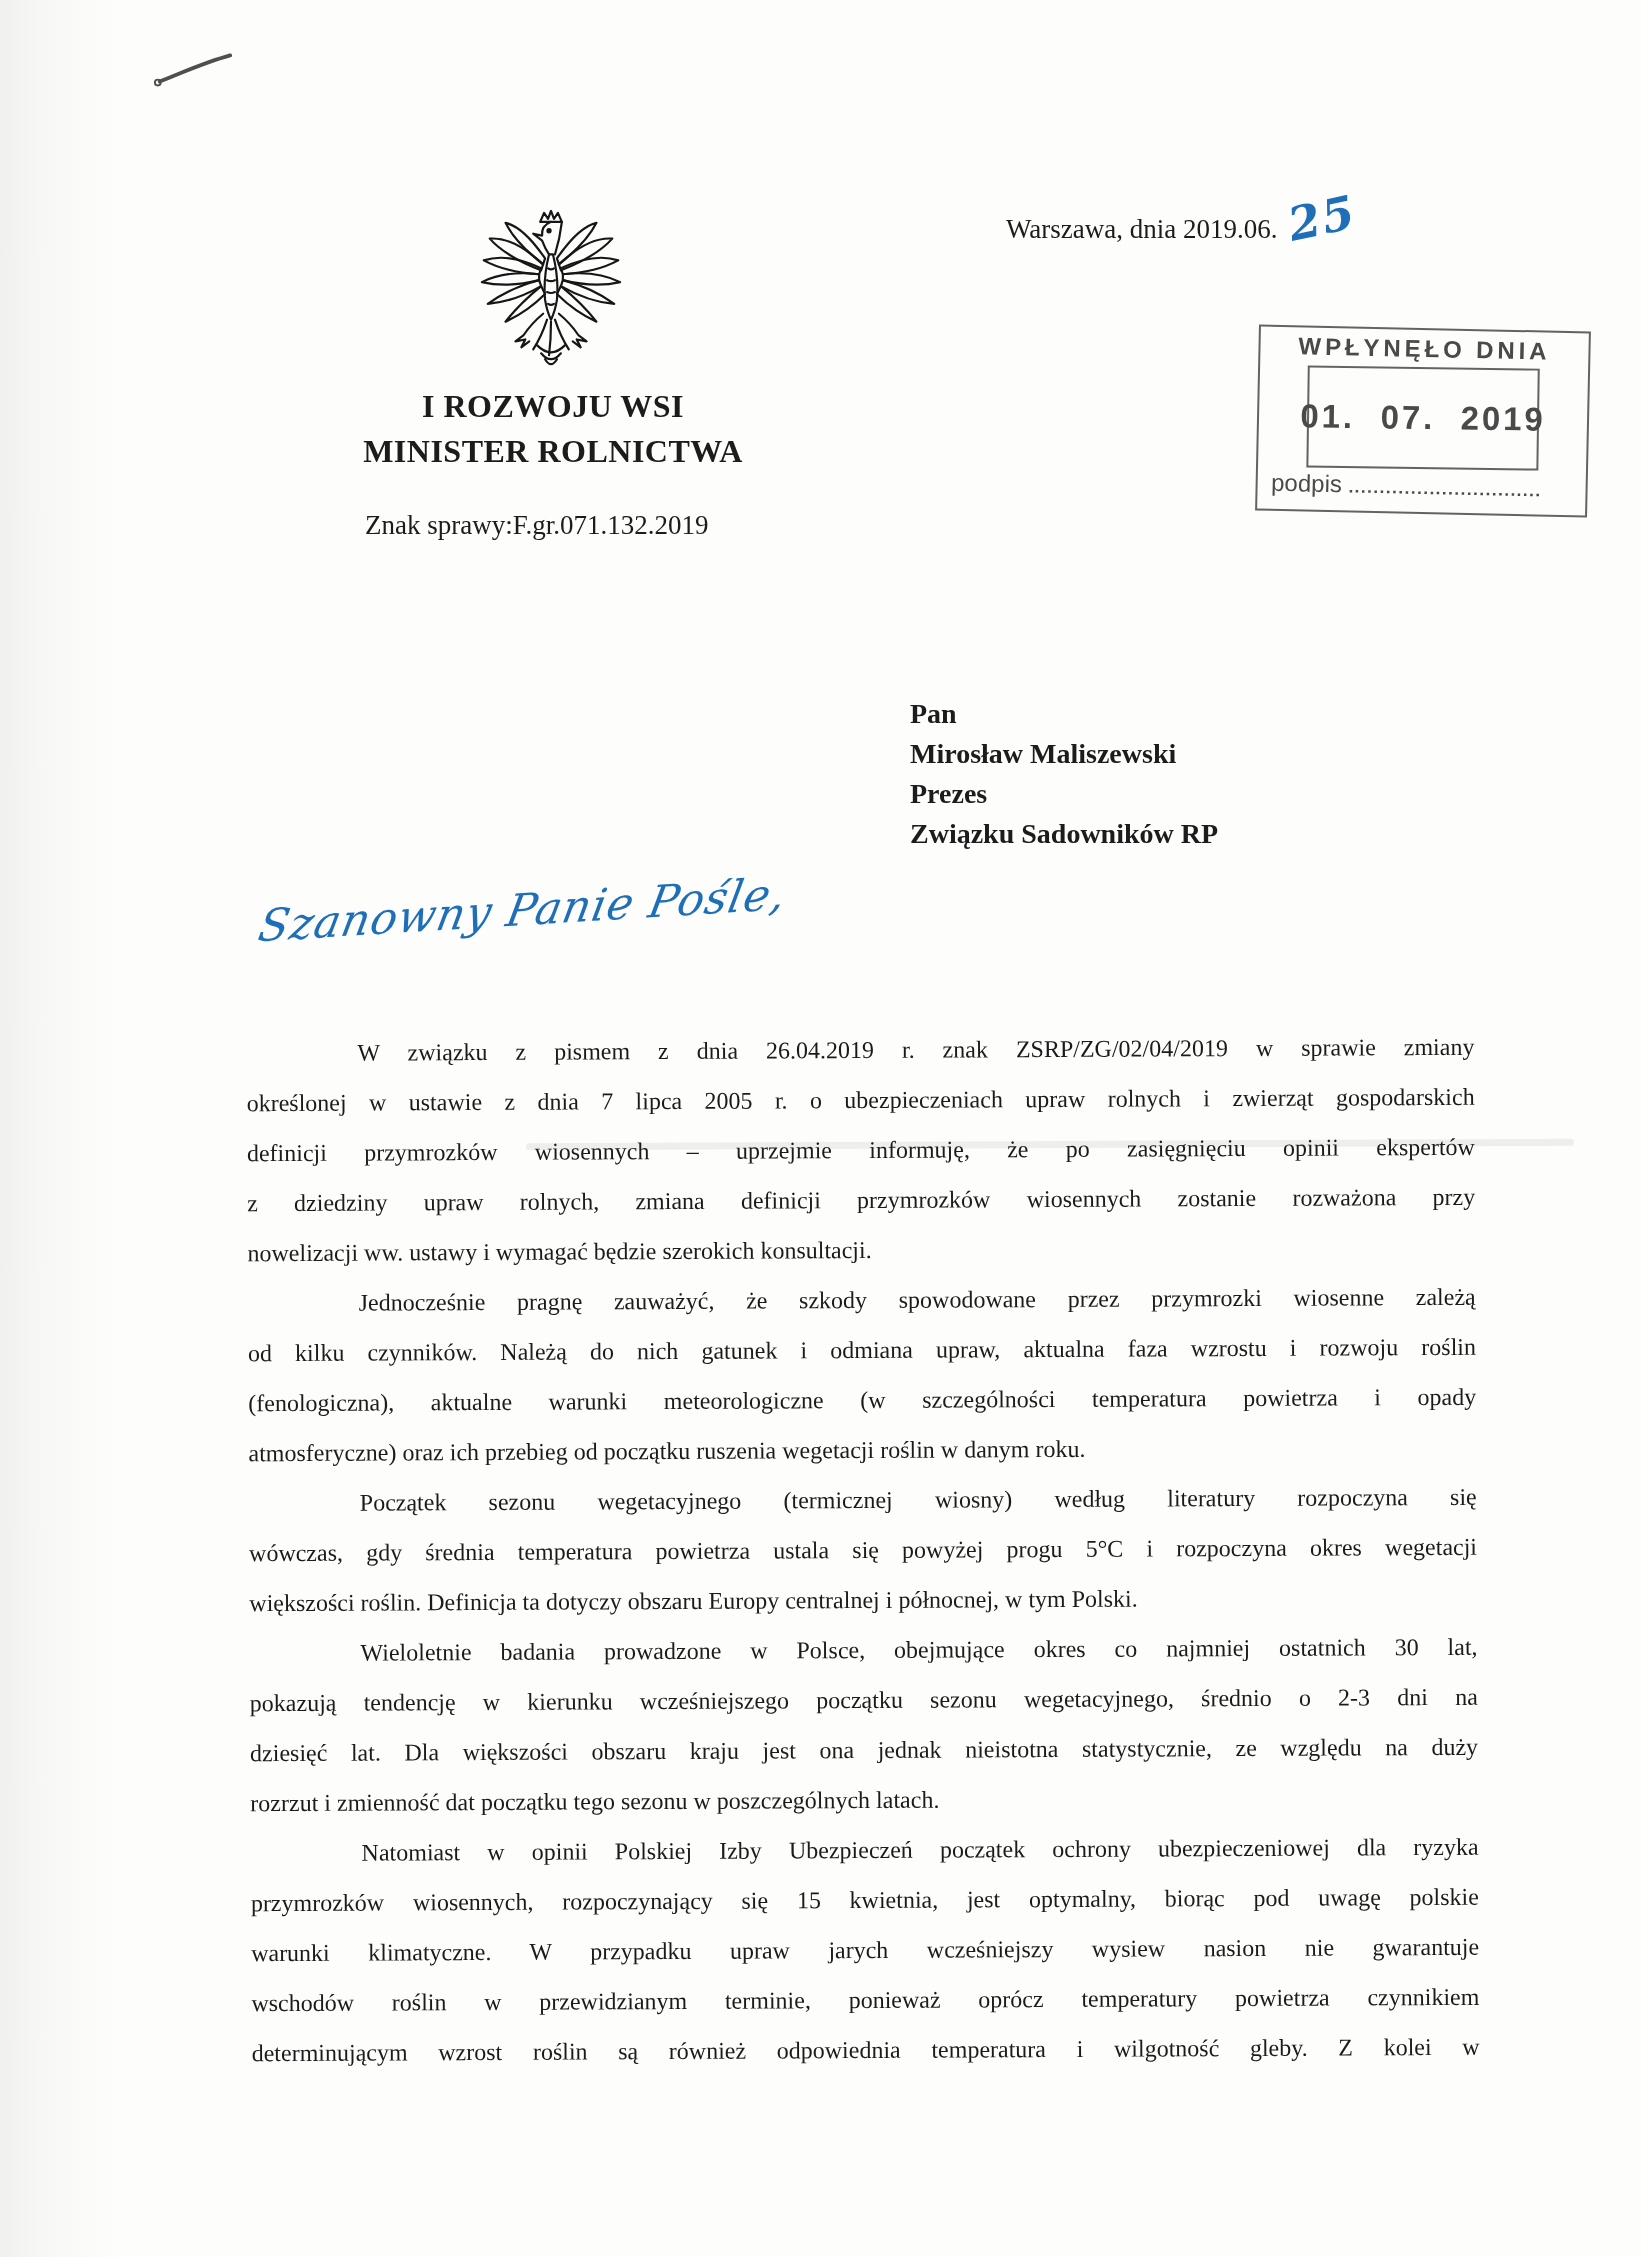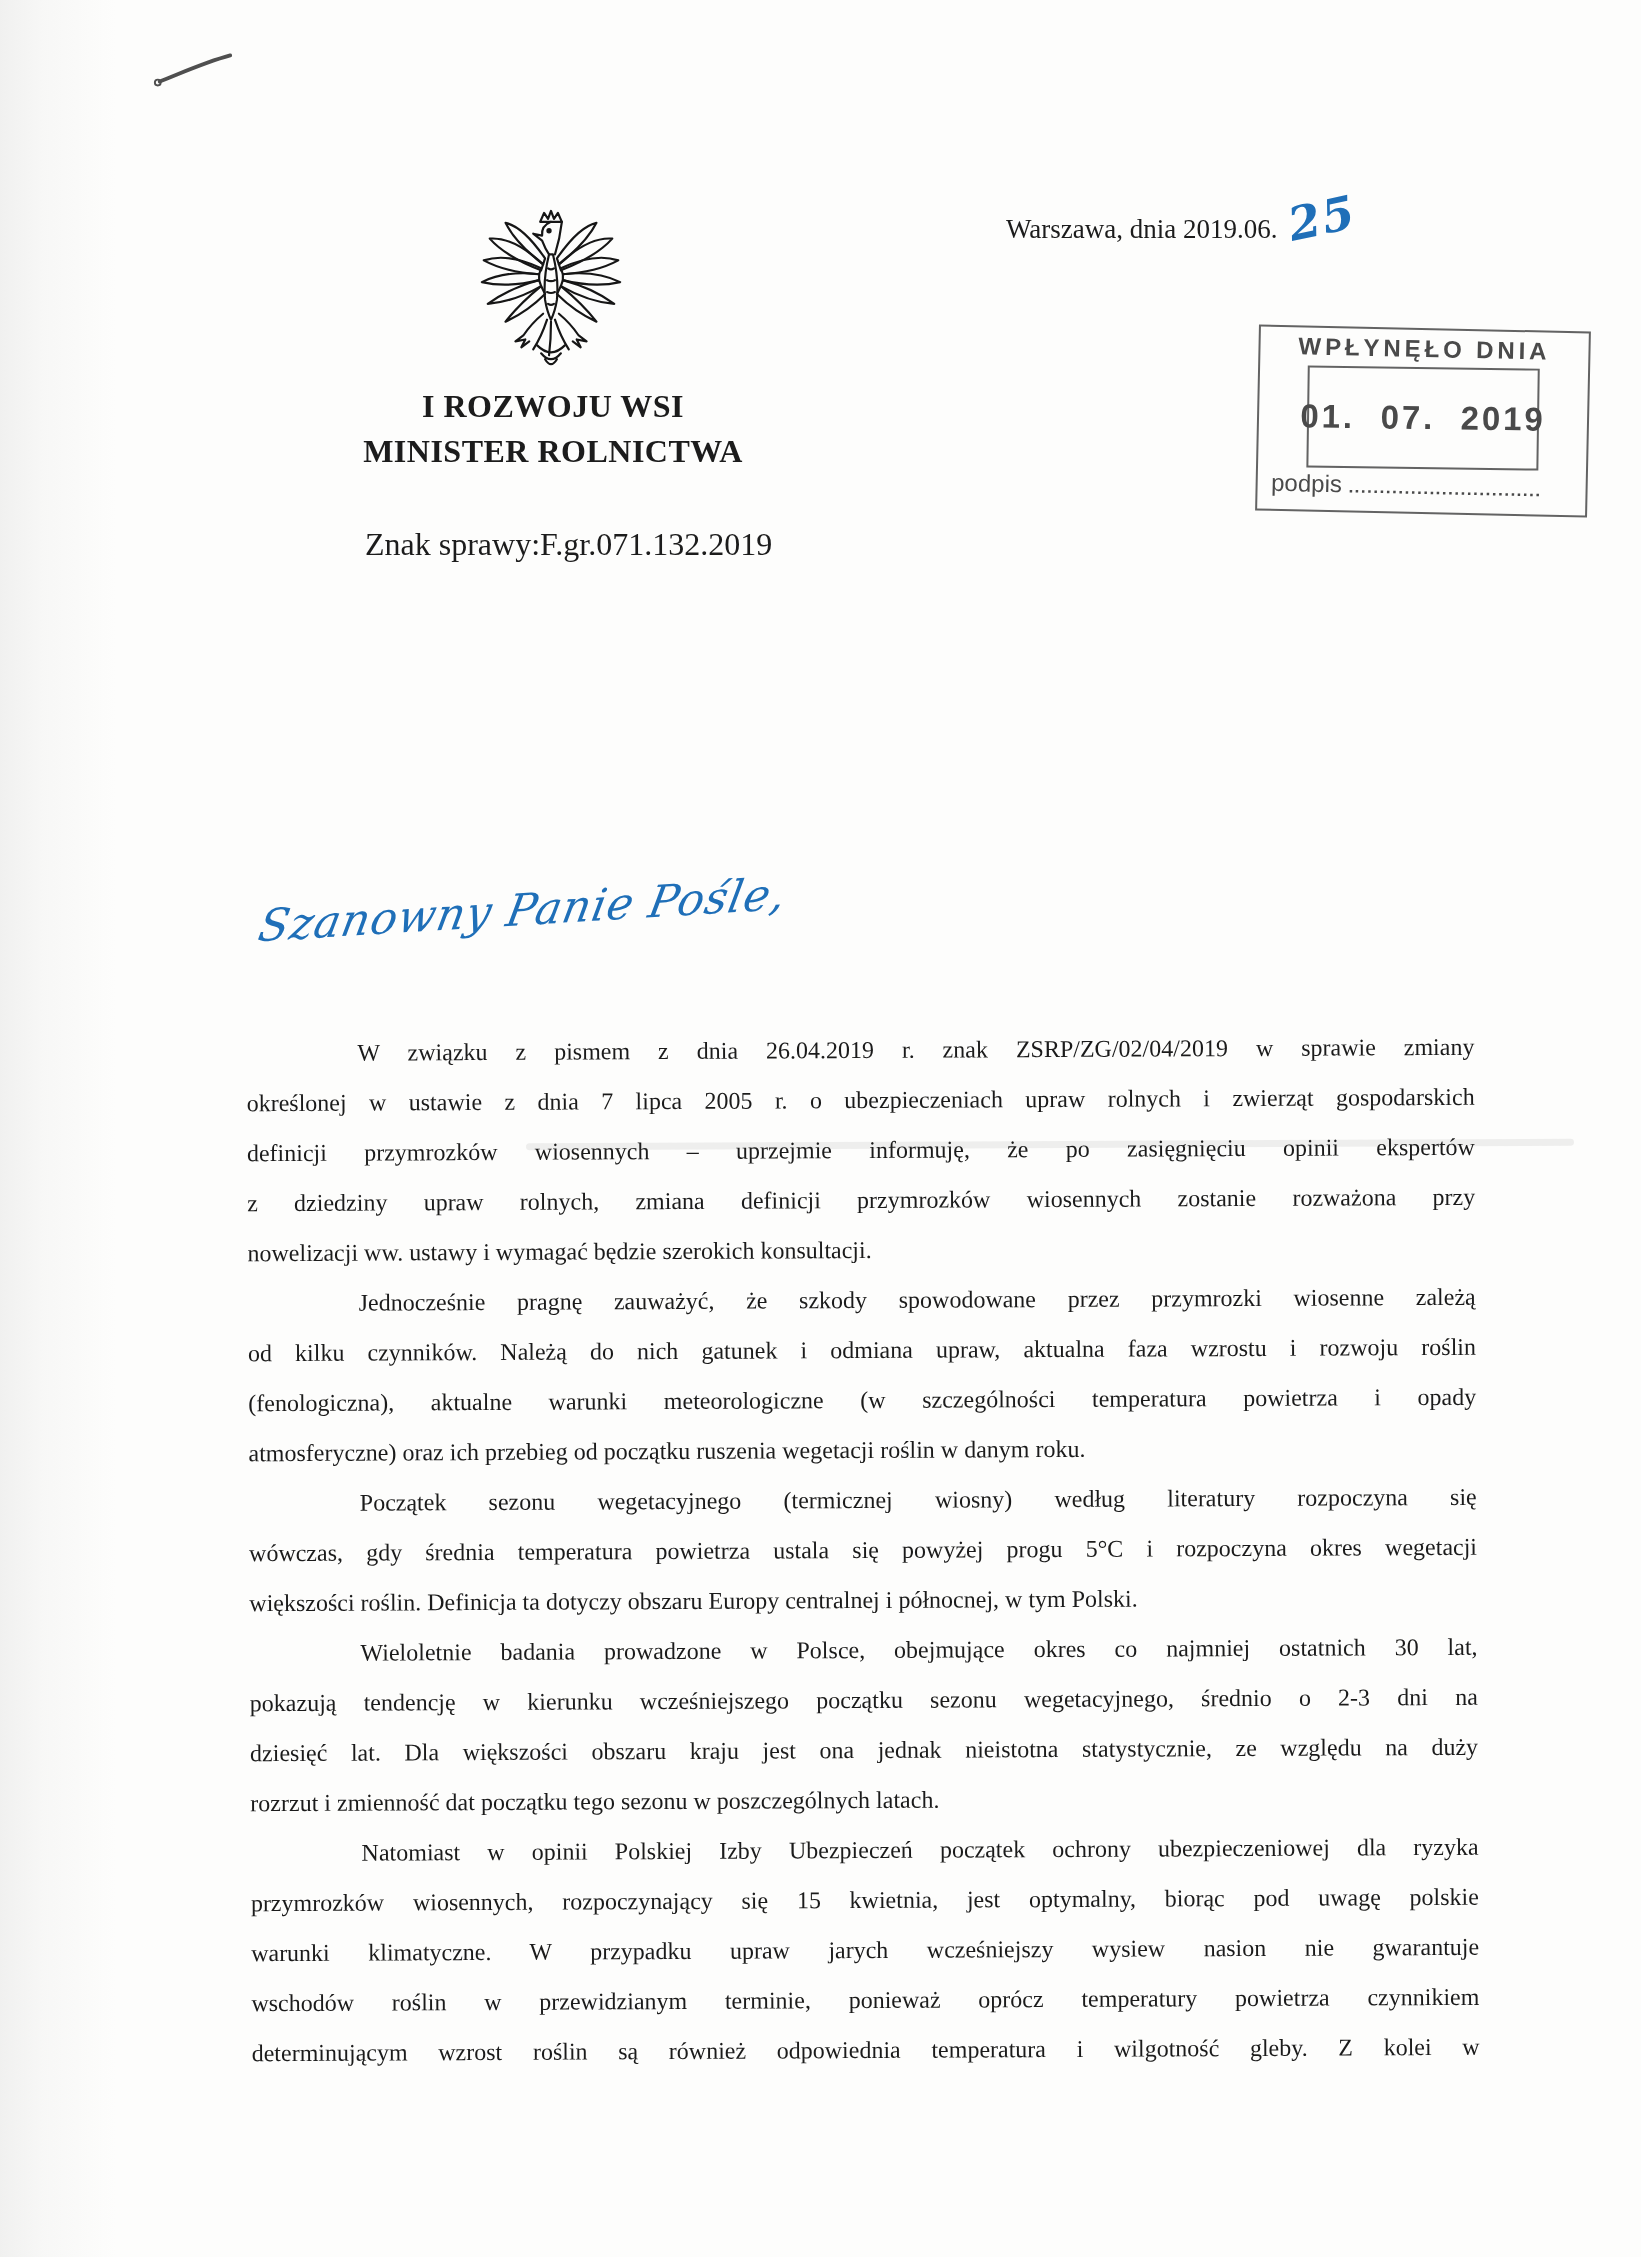--- a/index.html
+++ b/index.html
@@ -21,21 +21,21 @@
   .hand{color:#1f6fb8;font-family:"DejaVu Serif",serif;font-style:italic;}
   .date-line .hand-day{
     display:inline-block;font-size:46px;font-weight:bold;margin-left:11.6px;
     transform:rotate(-12deg) translateY(-3.9px);letter-spacing:1.9px;
   }
   .emblem{position:absolute;left:471px;top:209px;width:160px;height:168px;}
   .minister{
     position:absolute;left:307px;top:384px;width:492px;text-align:center;
     font-weight:bold;font-size:32px;line-height:45px;letter-spacing:0.5px;
   }
-  .case-number{position:absolute;left:365px;top:526px;font-size:32px;}
+  .case-number{position:absolute;left:365px;top:510px;font-size:27px;}
   .stamp{
     position:absolute;left:1257px;top:328px;width:328px;height:182px;
     border:2.9px solid rgba(72,72,72,.85);transform:rotate(1.2deg);
     color:#4a4a4a;font-family:"Liberation Sans","DejaVu Sans",sans-serif;
   }
   .stamp-title{
     position:absolute;left:0;top:4.8px;width:100%;text-align:center;
     font-size:24px;font-weight:600;letter-spacing:3.9px;white-space:nowrap;
   }
   .stamp-datebox{
@@ -124,20 +124,26 @@
     <div class="stamp-title">WPŁYNĘŁO DNIA</div>
     <div class="stamp-datebox">
       <span class="stamp-date">01. 07. 2019</span>
     </div>
     <div class="stamp-podpis">
       <span>podpis</span>
       <span class="dots">...............................</span>
     </div>
   </div>
 
+  <div class="recipient">
+    <div>Pan</div>
+    <div>Mirosław Maliszewski</div>
+    <div>Prezes</div>
+    <div>Związku Sadowników RP</div>
+  </div>
 
   <div class="salutation hand">Szanowny Panie Pośle,</div>
 
   <div class="streak"></div>
 
   <div class="body-text">
       <div class="line first">W związku z pismem z dnia 26.04.2019 r. znak ZSRP/ZG/02/04/2019 w sprawie zmiany</div>
       <div class="line">określonej w ustawie z dnia 7 lipca 2005 r. o ubezpieczeniach upraw rolnych i zwierząt gospodarskich</div>
       <div class="line">definicji przymrozków wiosennych – uprzejmie informuję, że po zasięgnięciu opinii ekspertów</div>
       <div class="line">z dziedziny upraw rolnych, zmiana definicji przymrozków wiosennych zostanie rozważona przy</div>

